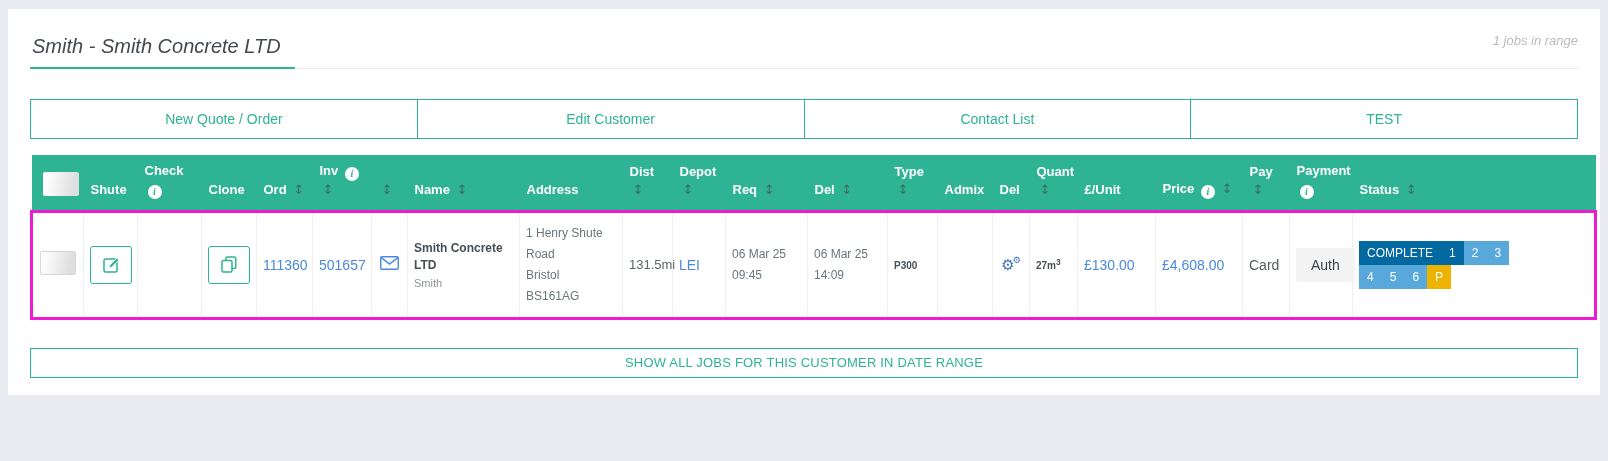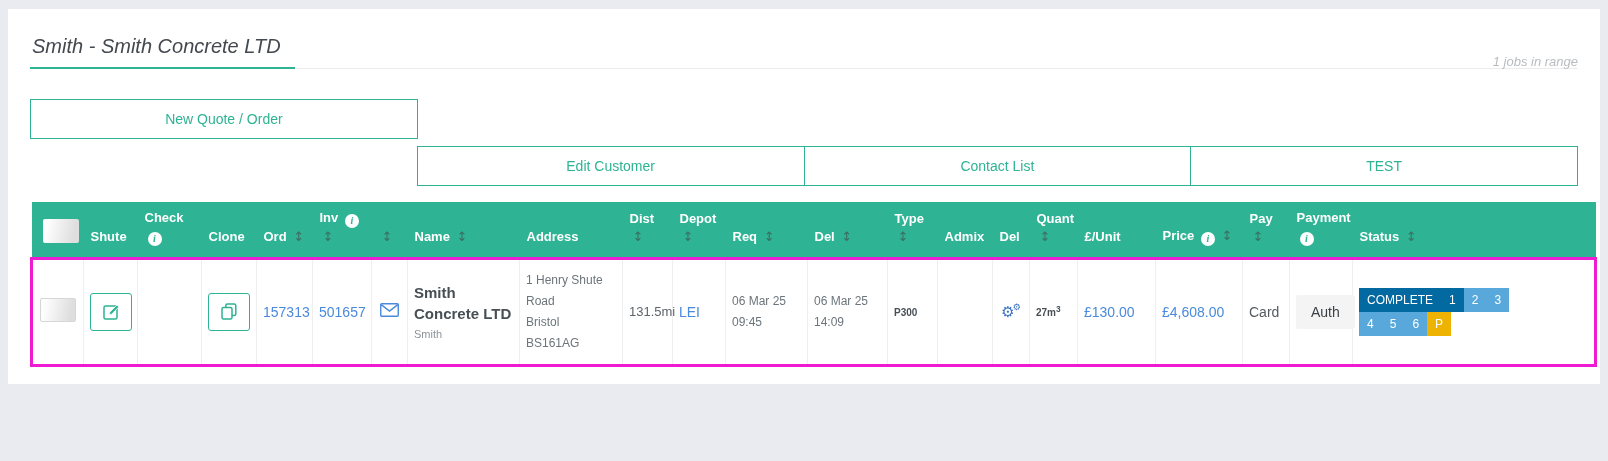--- a/index.html
+++ b/index.html
@@ -22,21 +22,21 @@
   .titlebar { position:relative; border-bottom:1px solid #ececec; }
   .page-title {
     display:inline-block;
     margin:0 0 -1px 0;
     padding:2px 14px 9px 2px;
     font-size:20px; font-weight:400; color:#43494e;
     border-bottom:2px solid #2eb394;
     font-style:italic;
   }
   .title-right {
-    position:absolute; right:0; top:21px;
+    position:absolute; right:0; top:0;
     display:flex; align-items:center; gap:32px;
   }
   .jobs-range { font-style:italic; color:#b9bcc0; font-size:13px; }
   .search-input {
     width:157px; height:25px;
     border:1px solid #999; border-radius:3px;
     padding:2px 7px; font-size:13px; color:#333;
     font-family:"Liberation Sans", sans-serif;
     outline:none; background:#fff;
   }
@@ -44,21 +44,21 @@
 
   
   .toolbar { display:flex; margin-top:30px; }
   .toolbar .tbtn {
     flex:1 1 0; height:40px;
     background:#fff; border:1px solid #2eb394;
     color:#2eb394; font-size:14px;
     font-family:"Liberation Sans", sans-serif;
     cursor:pointer; padding:0;
   }
-  .toolbar .tbtn + .tbtn { margin-left:-1px;margin-top:47px; }
+  .toolbar .tbtn + .tbtn { margin-left:-1px; }
 
   
   table.jobs { width:100%; border-collapse:collapse; table-layout:fixed; margin-top:16px; }
   thead th {
     background:#2eb394; color:#fff;
     font-size:13px; font-weight:700;
     text-align:left; vertical-align:bottom;
     padding:7px 5px 11px 7px;
     line-height:1.35;
   }
@@ -96,21 +96,21 @@
   }
   thead .gray-btn { margin:0 0 -2px 4px; border:none; }
 
   .icon-btn {
     display:inline-flex; align-items:center; justify-content:center;
     width:42px; height:38px;
     background:#fff; border:1px solid #2eb394; border-radius:3px;
     color:#2eb394; cursor:pointer;
   }
   a.lnk { color:#4a89dc; text-decoration:none; font-size:14px; cursor:pointer; }
-  .name-main { font-weight:700; font-size:15px; color:#474f55; line-height:1.35; }
+  .name-main { font-weight:700; font-size:12px; color:#474f55; line-height:1.35; }
   .name-sub { font-size:11px; color:#8d9499; margin-top:4px; }
   .addr { font-size:12px; color:#6c757b; line-height:1.75; }
   .dt { font-size:12px; color:#6c757b; line-height:1.7; }
   .bold-cell { font-weight:700; font-size:10px; color:#474f55; }
   .pay-cell { font-size:14px; color:#555b60; }
   .auth-btn {
     display:inline-block; padding:9px 15px;
     background:#f4f4f4; border:none; border-radius:2px;
     font-size:14px; color:#3a3f44; cursor:pointer;
     font-family:"Liberation Sans", sans-serif;
@@ -225,21 +225,21 @@
           </td>
           <td class="c"></td>
           <td class="c">
             <span class="icon-btn">
               <svg width="16" height="17" viewBox="0 0 16 17">
                 <rect x="4.8" y="1" width="10" height="11.5" rx="1.5" fill="none" stroke="currentColor" stroke-width="1.5"></rect>
                 <rect x="1" y="4.5" width="10" height="11.5" rx="1.5" fill="#ffffff" stroke="currentColor" stroke-width="1.5"></rect>
               </svg>
             </span>
           </td>
-          <td><a class="lnk">157313</a></td>
+          <td><a class="lnk">111360</a></td>
           <td><a class="lnk">501657</a></td>
           <td class="c">
             <a class="lnk">
               <svg width="19" height="14" viewBox="0 0 19 14">
                 <rect x="0.75" y="0.75" width="17.5" height="12.5" rx="1" fill="none" stroke="#4a89dc" stroke-width="1.4"></rect>
                 <path d="M1.2 1.6 L9.5 8 L17.8 1.6" fill="none" stroke="#4a89dc" stroke-width="1.4"></path>
               </svg>
             </a>
           </td>
           <td>
@@ -288,15 +288,16 @@
               <span class="badge blue">4</span>
               <span class="badge blue">5</span>
               <span class="badge blue">6</span>
               <span class="badge yellow">P</span>
             </div>
           </td>
         </tr>
       </tbody>
     </table>
 
+    <button class="show-all-btn">SHOW ALL JOBS FOR THIS CUSTOMER IN DATE RANGE</button>
 
   </div>
 </div>
 
 </body></html>

